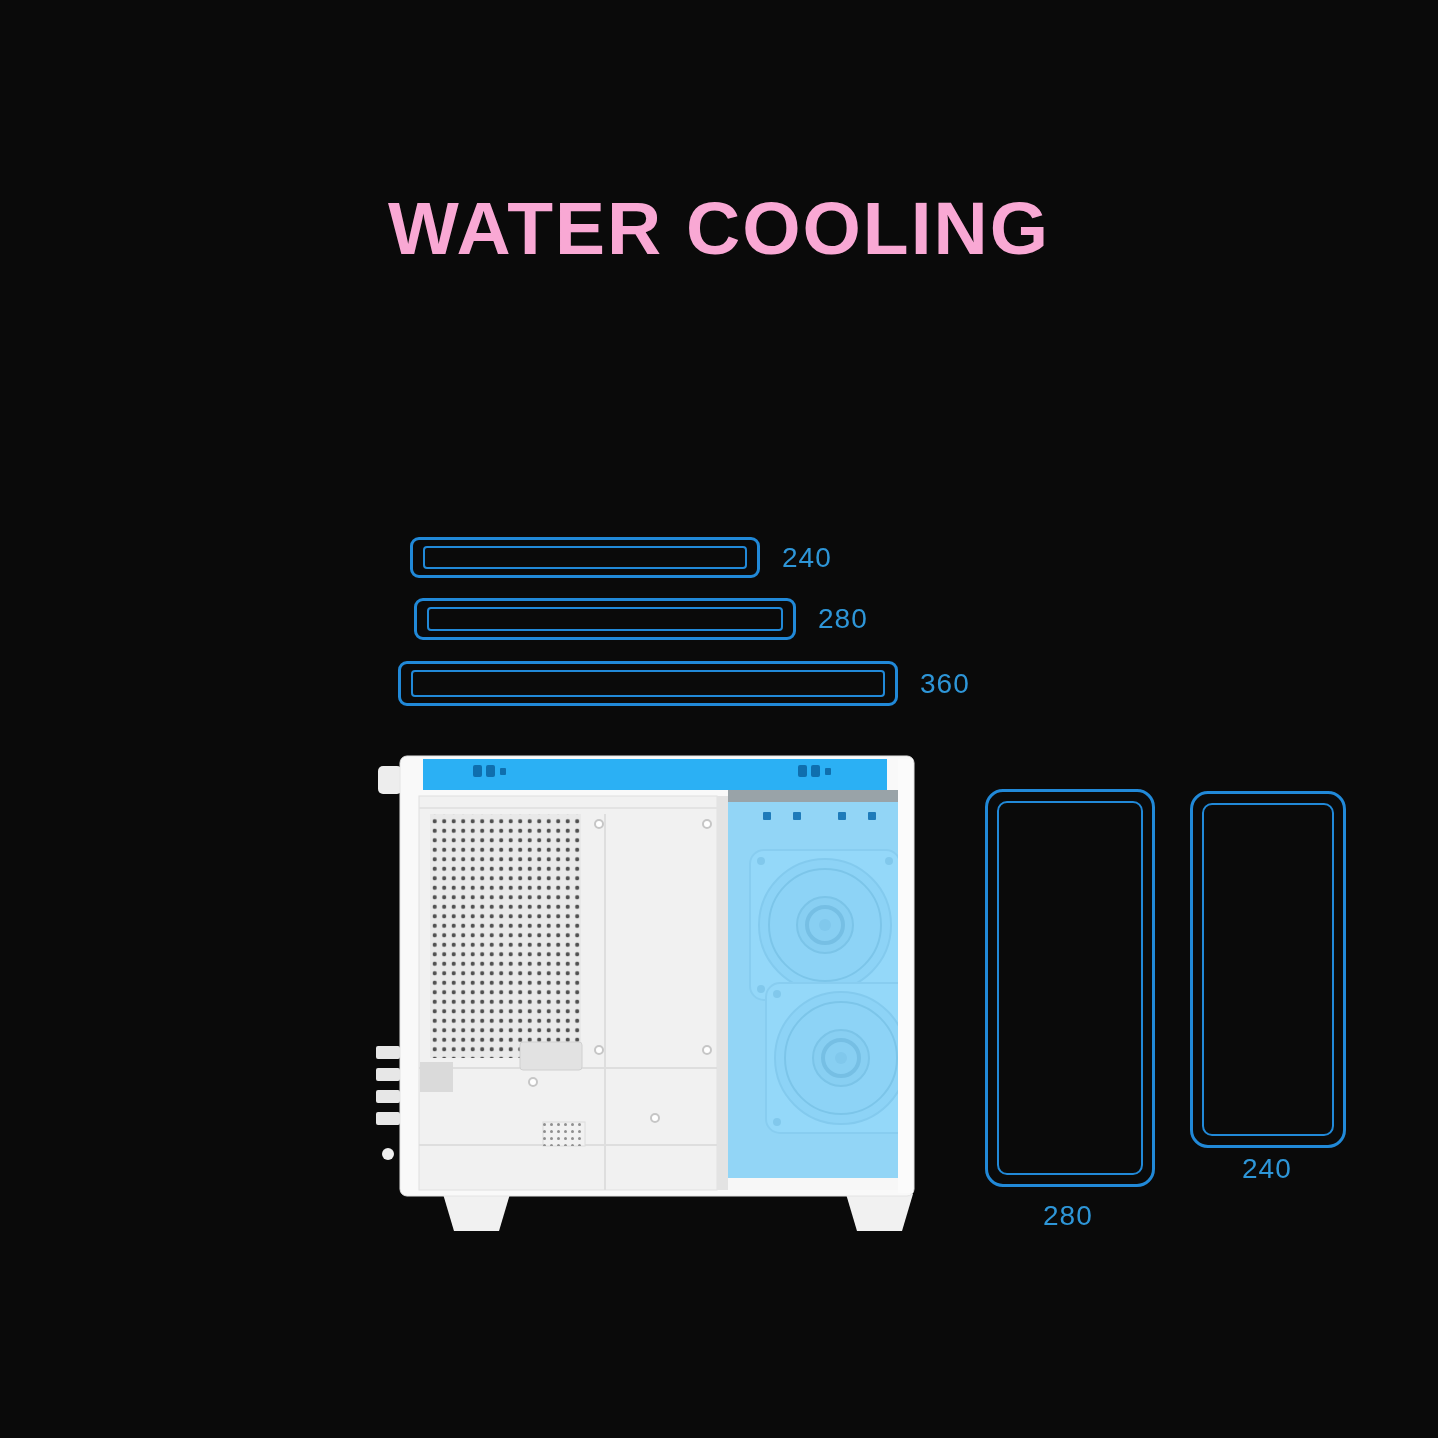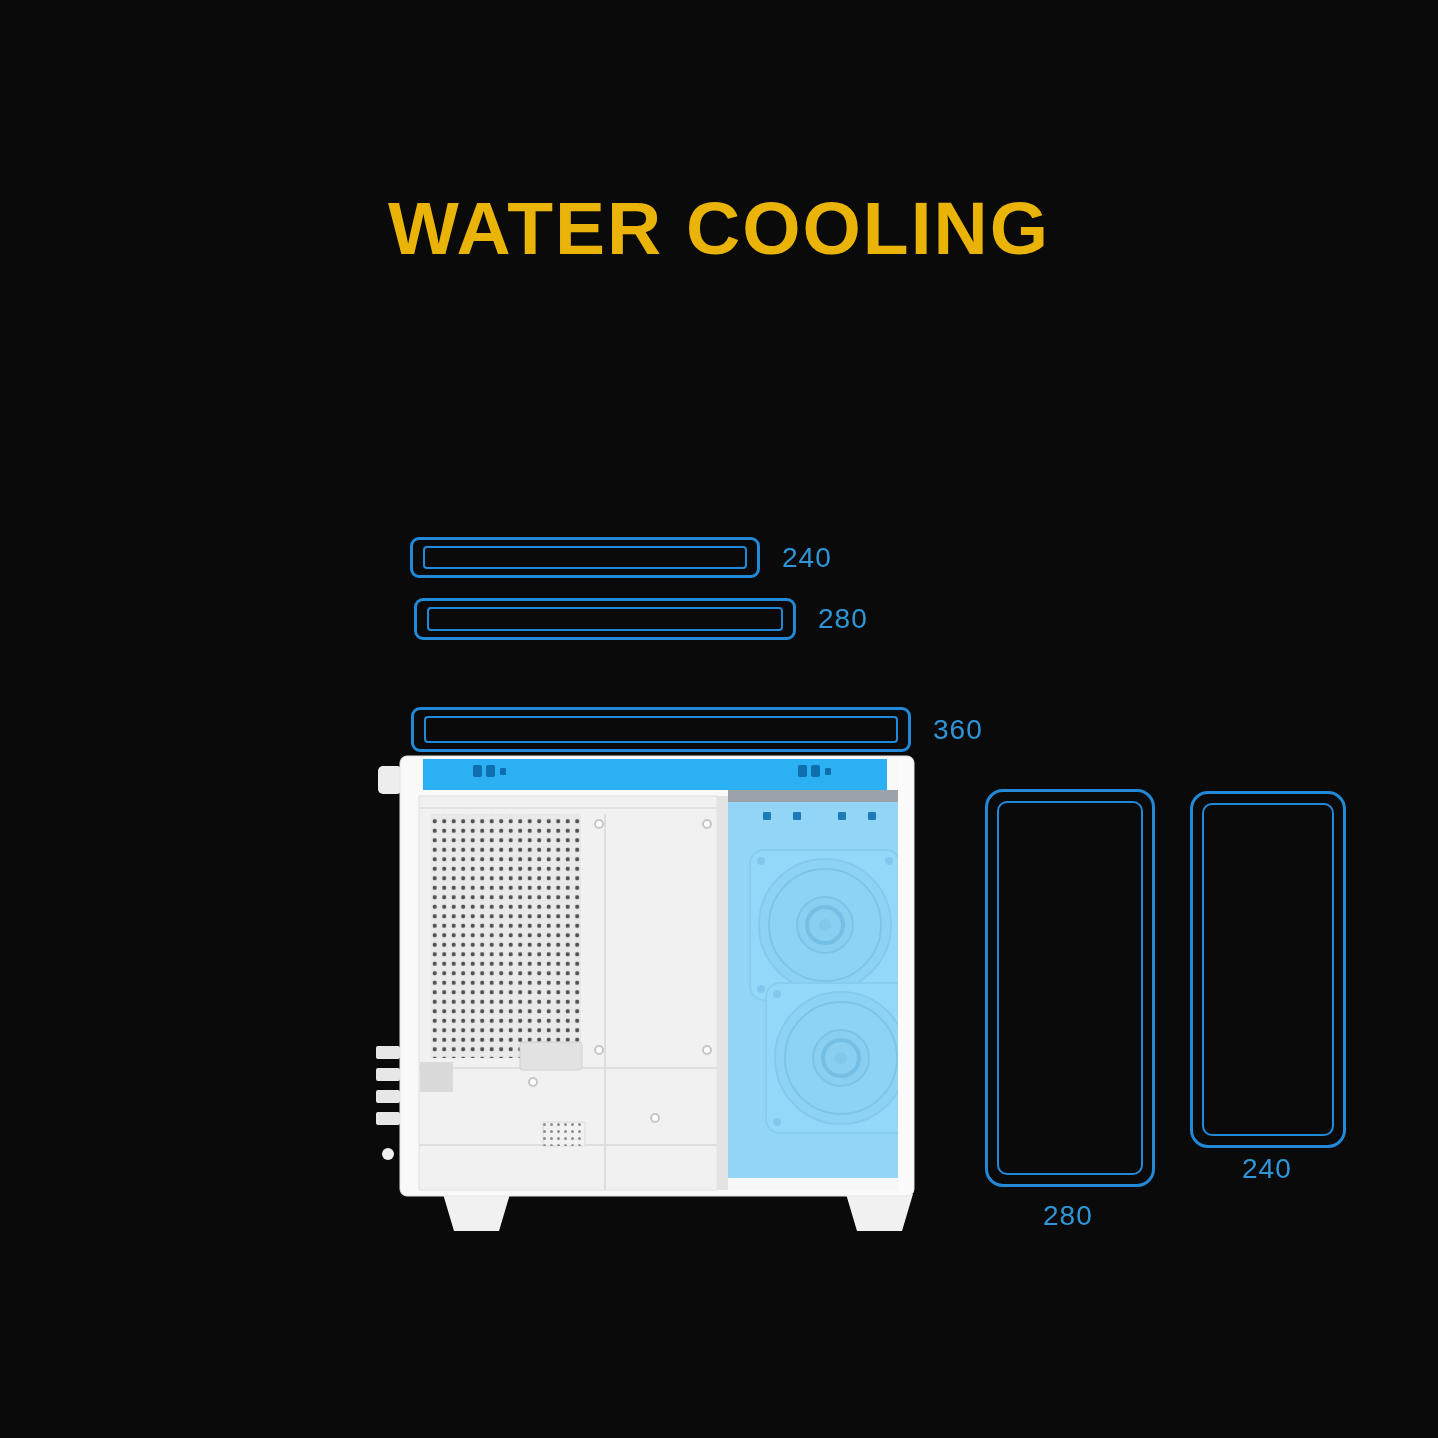--- a/index.html
+++ b/index.html
@@ -13,37 +13,37 @@
     font-family: "Liberation Sans", sans-serif;
   }
 
   
   .title {
     position: absolute;
     top: 178px;
     left: 0;
     width: 100%;
     text-align: center;
-    color: #eab308;
+    color: #f9a8d4;
     font-weight: 700;
     font-size: 75px;
     letter-spacing: 2px;
     line-height: 101px;
   }
 
   
   .rad-row {
     position: absolute;
     display: flex;
     align-items: center;
     gap: 22px;
   }
   .row-240 { top: 537px; left: 410px; }
   .row-280 { top: 598px; left: 414px; }
-  .row-360 { top: 661px; left: 411px; margin-top: 46px; }
+  .row-360 { top: 661px; left: 398px; }
   .hbar {
     border: 3px solid #2189d8;
     border-radius: 9px;
     padding: 6px 10px;
     background: transparent;
   }
   .row-240 .hbar { width: 350px; height: 41px; }
   .row-280 .hbar { width: 382px; height: 42px; }
   .row-360 .hbar { width: 500px; height: 45px; }
   .hbar-inner {

